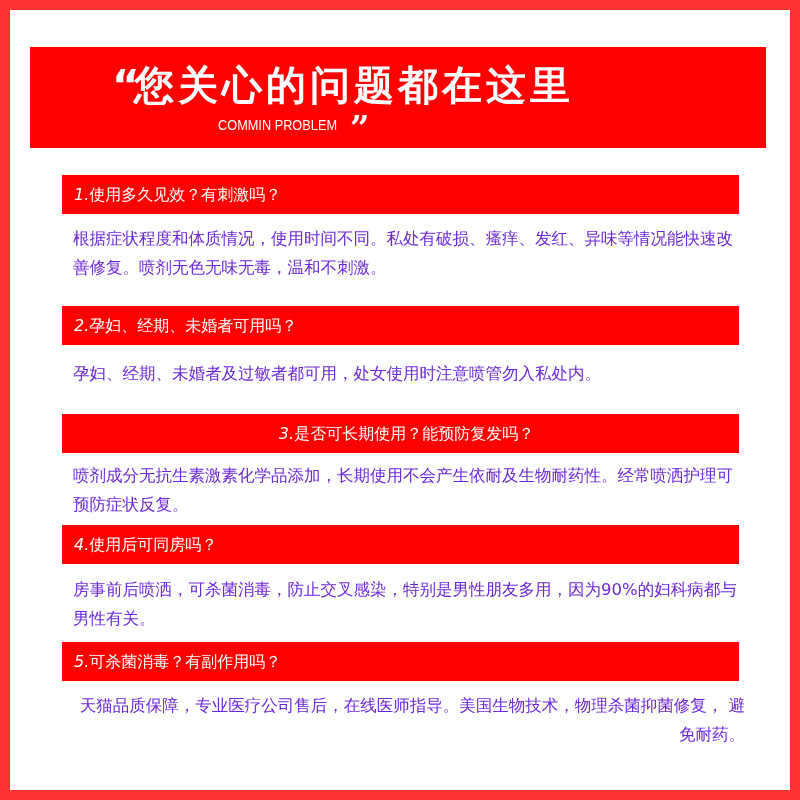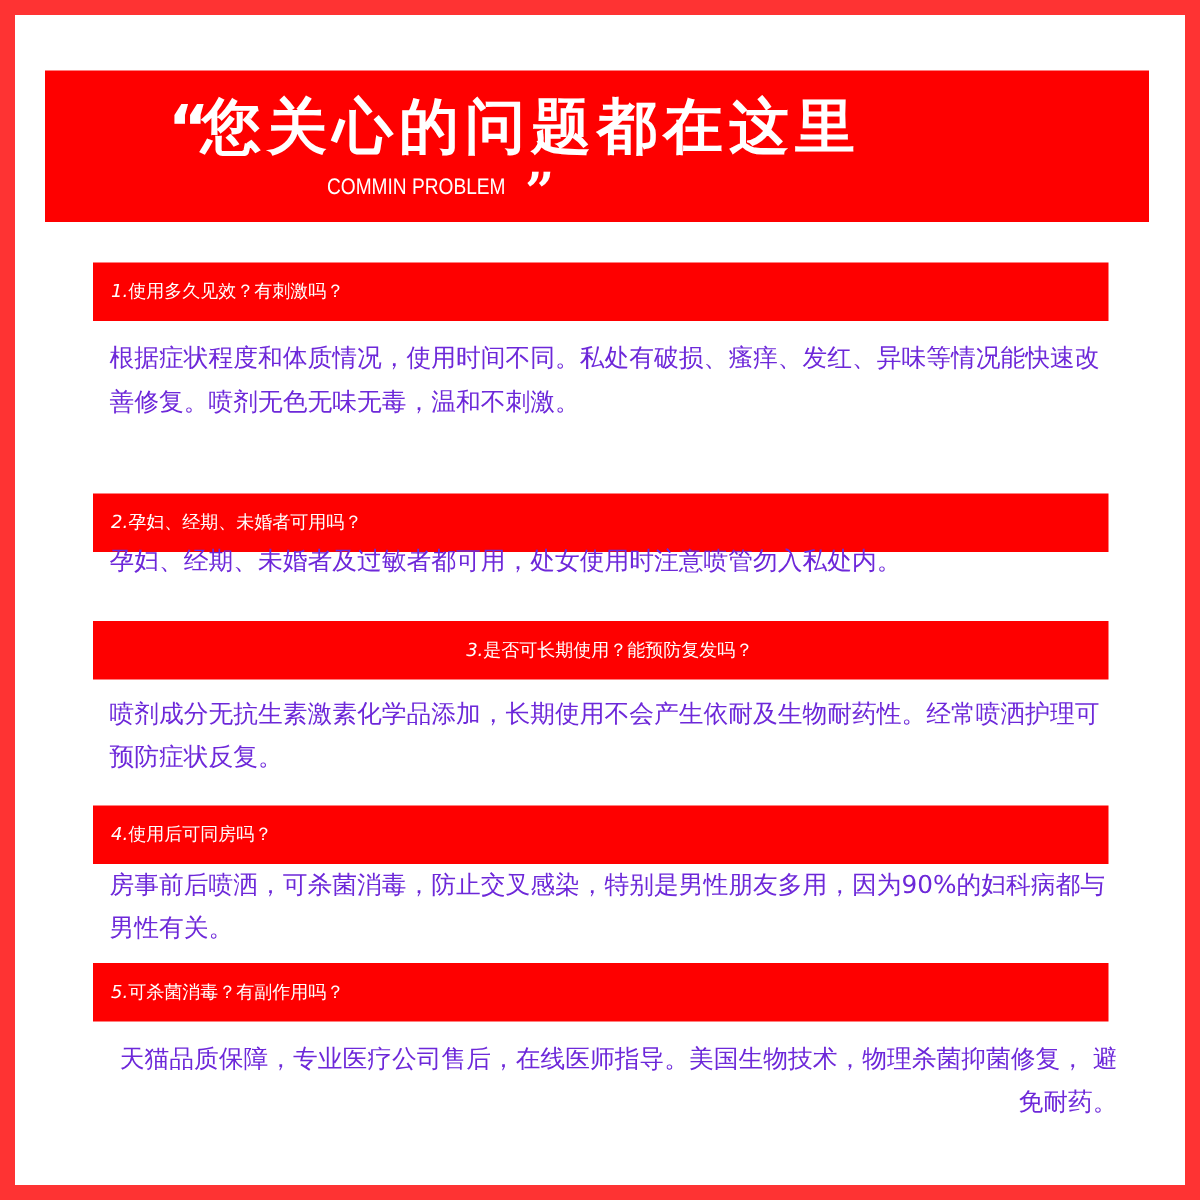--- a/index.html
+++ b/index.html
@@ -6,52 +6,52 @@
   body { width:800px; height:800px; position:relative; overflow:hidden; background:#ffffff;
          font-family:"DejaVu Sans","Liberation Sans",sans-serif; }
   .frame { position:absolute; left:0; top:0; width:800px; height:800px; box-sizing:border-box;
            border:10px solid #fe3333; background:#fff; }
   .banner { position:absolute; left:30px; top:47px; width:736px; height:101px; background:#fe0000; color:#fff; }
   .banner .quote-open { position:absolute; left:82px; top:18px; font-size:42px; font-weight:bold; line-height:1; }
   .banner .title { position:absolute; left:104px; top:14px; font-size:40px; font-weight:bold; letter-spacing:4px; line-height:48px; white-space:nowrap; }
   .banner .subtitle { position:absolute; left:188px; top:68px; font-size:15px; line-height:20px; font-family:"Liberation Sans",sans-serif; transform:scaleX(0.85); transform-origin:left; white-space:nowrap; }
   .banner .quote-close { position:absolute; left:320px; top:64px; font-size:34px; font-weight:bold; line-height:1; font-family:"DejaVu Serif",serif; }
   .qbar { position:absolute; left:62px; width:677px; height:39px; background:#fe0000; color:#fff;
-          font-size:12px; line-height:39px; padding-left:12px; box-sizing:border-box; white-space:nowrap; }
+          font-size:16px; line-height:39px; padding-left:12px; box-sizing:border-box; white-space:nowrap; }
   .qbar .num { font-style:italic; }
   .answer { position:absolute; left:73px; width:672px; font-size:16.5px; line-height:29px; color:#6d28d9; }
 </style>
 </head>
 <body>
 
 <div class="frame"></div>
 
 <div class="banner">
   <span class="quote-open">“</span>
   <span class="title">您关心的问题都在这里</span>
   <span class="subtitle">COMMIN PROBLEM</span>
   <span class="quote-close">”</span>
 </div>
 
 <div class="qbar" style="top:175px;">
   <span class="num">1.</span><span>使用多久见效？有刺激吗？</span>
 </div>
 <div class="answer" style="top:224px;">根据症状程度和体质情况，使用时间不同。私处有破损、瘙痒、发红、异味等情况能快速改善修复。喷剂无色无味无毒，温和不刺激。</div>
 
-<div class="qbar" style="top:306px;margin-top:23px;">
+<div class="qbar" style="top:306px;">
   <span class="num">2.</span><span>孕妇、经期、未婚者可用吗？</span>
 </div>
 <div class="answer" style="top:359px;">孕妇、经期、未婚者及过敏者都可用，处女使用时注意喷管勿入私处内。</div>
 
 <div class="qbar" style="top:414px;text-align:center;">
   <span class="num">3.</span><span>是否可长期使用？能预防复发吗？</span>
 </div>
 <div class="answer" style="top:461px;">喷剂成分无抗生素激素化学品添加，长期使用不会产生依耐及生物耐药性。经常喷洒护理可预防症状反复。</div>
 
-<div class="qbar" style="top:525px;margin-top:12px;">
+<div class="qbar" style="top:525px;">
   <span class="num">4.</span><span>使用后可同房吗？</span>
 </div>
 <div class="answer" style="top:575px;">房事前后喷洒，可杀菌消毒，防止交叉感染，特别是男性朋友多用，因为90%的妇科病都与男性有关。</div>
 
 <div class="qbar" style="top:642px;">
   <span class="num">5.</span><span>可杀菌消毒？有副作用吗？</span>
 </div>
 <div class="answer" style="top:691px;text-align:right;">天猫品质保障，专业医疗公司售后，在线医师指导。美国生物技术，物理杀菌抑菌修复， 避免耐药。</div>
 
 </body></html>

